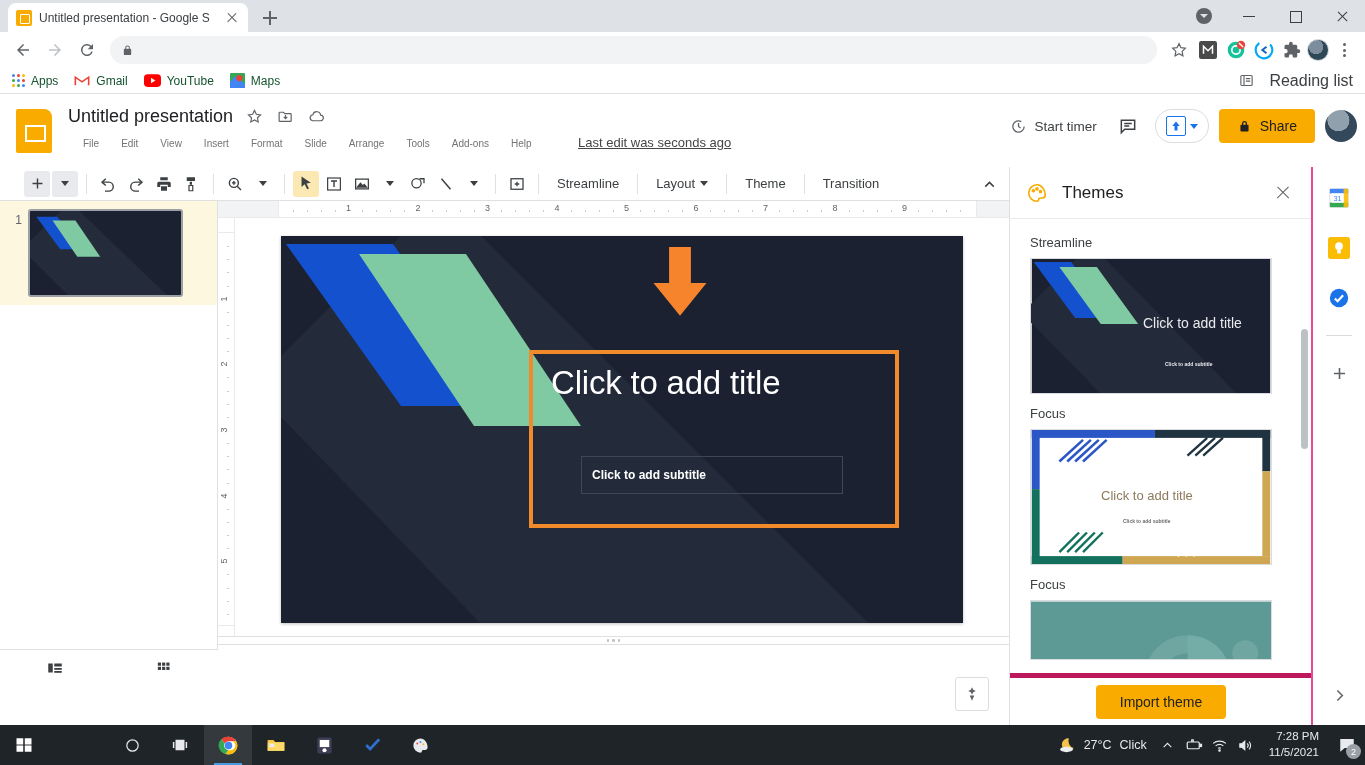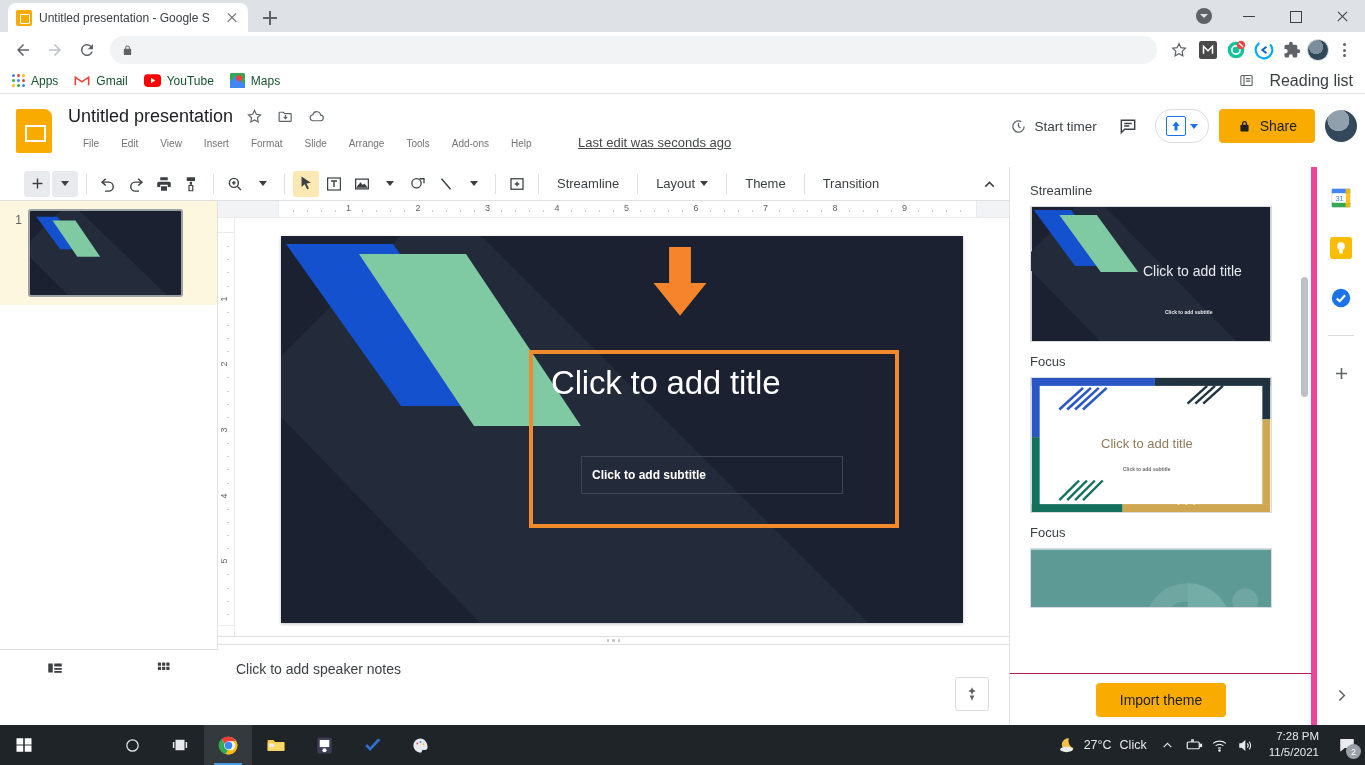--- a/index.html
+++ b/index.html
@@ -316,33 +316,33 @@
   .theme-card {
     width: 242px; height: 136px; border: 1px solid #dadce0; cursor: pointer;
     position: relative; overflow: hidden; margin-bottom: 12px; background: #fff;
   }
   .panel-scrollbar {
     position: absolute; right: 3px; top: 110px; width: 7px; height: 120px;
     background: #bdc1c6; border-radius: 4px; cursor: pointer;
   }
   .themes-footer {
     position: absolute; bottom: 0; left: 0; width: 302px; height: 52px;
-    border-top: 1px solid #be185d; display: flex; align-items: center; justify-content: center;
+    border-top: 5px solid #be185d; display: flex; align-items: center; justify-content: center;
     background: #fff;
   }
   .import-btn {
     background: #f9ab00; color: #202124; font-size: 14px; border-radius: 4px;
     padding: 9px 24px; cursor: pointer; border: none;
     font-family: "Liberation Sans", sans-serif;
   }
 
   
   .side-rail {
     position: absolute; top: 167px; left: 1311px; width: 54px; height: 558px;
-    background: #fff; border-left: 6px solid #ec4899;
+    background: #fff; border-left: 2px solid #ec4899;
     display: flex; flex-direction: column; align-items: center; padding-top: 18px; gap: 24px;
   }
   .rail-icon { width: 26px; height: 26px; cursor: pointer; display:flex; align-items:center; justify-content:center; }
   .rail-div { width: 26px; height: 1px; background: #dadce0; }
   .rail-expand {
     position: absolute; bottom: 18px; left: 50%; transform: translateX(-50%);
     width: 24px; height: 24px; cursor: pointer; display:flex; align-items:center; justify-content:center;
   }
 
   
@@ -877,30 +877,42 @@
       </div>
     </div>
   </div>
 
   <div class="notes-divider">
     <i></i>
       <i></i>
       <i></i>
   </div>
   <div class="notes">
-    <div class="notes-text">Click to add speaker notes</div>
     <div class="explore-btn">
       <svg viewBox="0 0 24 24" style="width:18px;height:18px" fill="#5f6368">
         <path d="M12 3l1.6 3.4L17 8l-3.4 1.6L12 13l-1.6-3.4L7 8l3.4-1.6z"></path>
           <path d="M9 14h6l-3 7z"></path>
       </svg>
     </div>
   </div>
 
   <div class="themes-panel">
+    <div class="themes-head">
+      <svg viewBox="0 0 24 24" style="width:22px;height:22px" fill="none" stroke="#f9ab00" stroke-width="1.8">
+        <path d="M12 3a9 9 0 1 0 0 18c1.2 0 1.8-.8 1.8-1.7 0-1.6 1.2-1.8 2.2-1.8H18a3.4 3.4 0 0 0 3-3.4C21 8.5 17 3 12 3z"></path>
+        <circle cx="8" cy="9.5" r="1.1" fill="#f9ab00"></circle>
+          <circle cx="12" cy="7.5" r="1.1" fill="#f9ab00"></circle>
+          <circle cx="15.8" cy="10.5" r="1.1" fill="#f9ab00"></circle>
+      </svg>
+      <span class="themes-title">Themes</span>
+      <span class="themes-close">
+          <span></span>
+          <span></span>
+        </span>
+    </div>
 
     <div class="themes-scroll">
 
       <div class="theme-label">Streamline</div>
       <div class="theme-card">
         <svg viewBox="0 0 242 136" style="width:100%;height:100%;display:block">
           <rect width="242" height="136" fill="#1b2130"></rect>
           <path d="M-10 55 L60 -15 L270 200 L200 270 Z" fill="#232a39"></path>
           <path d="M2 3 L40 3 L82 60 L44 60 Z" fill="#1351ce"></path>
           <path d="M28 8 L66 8 L108 66 L70 66 Z" fill="#7fc9a3"></path>

